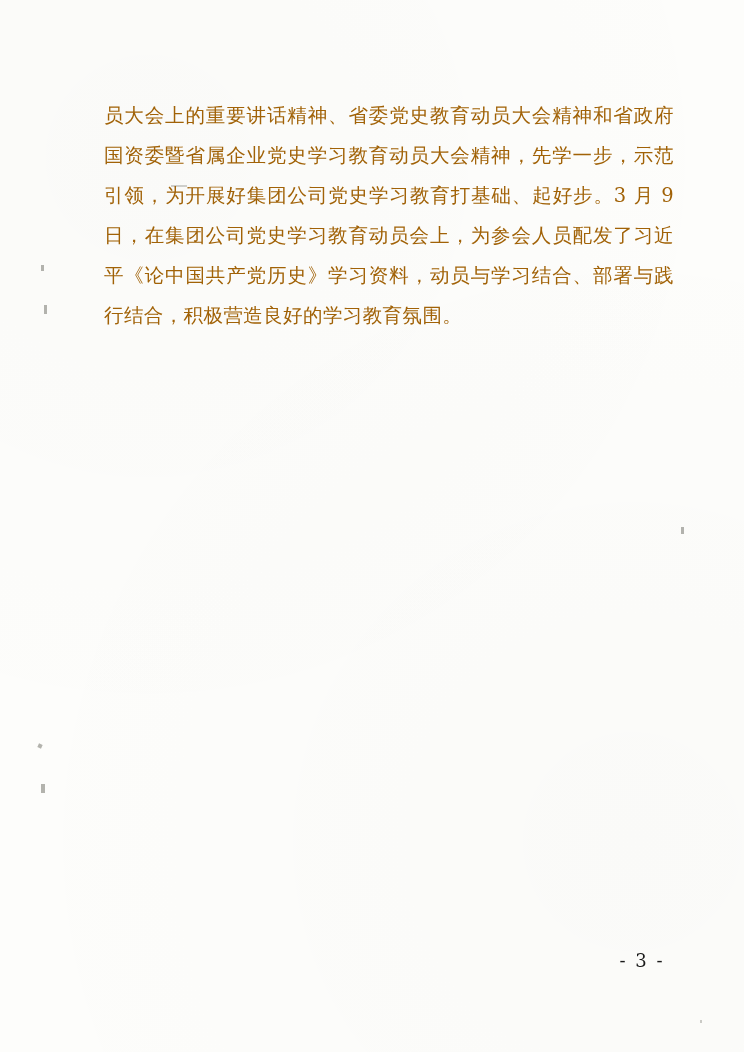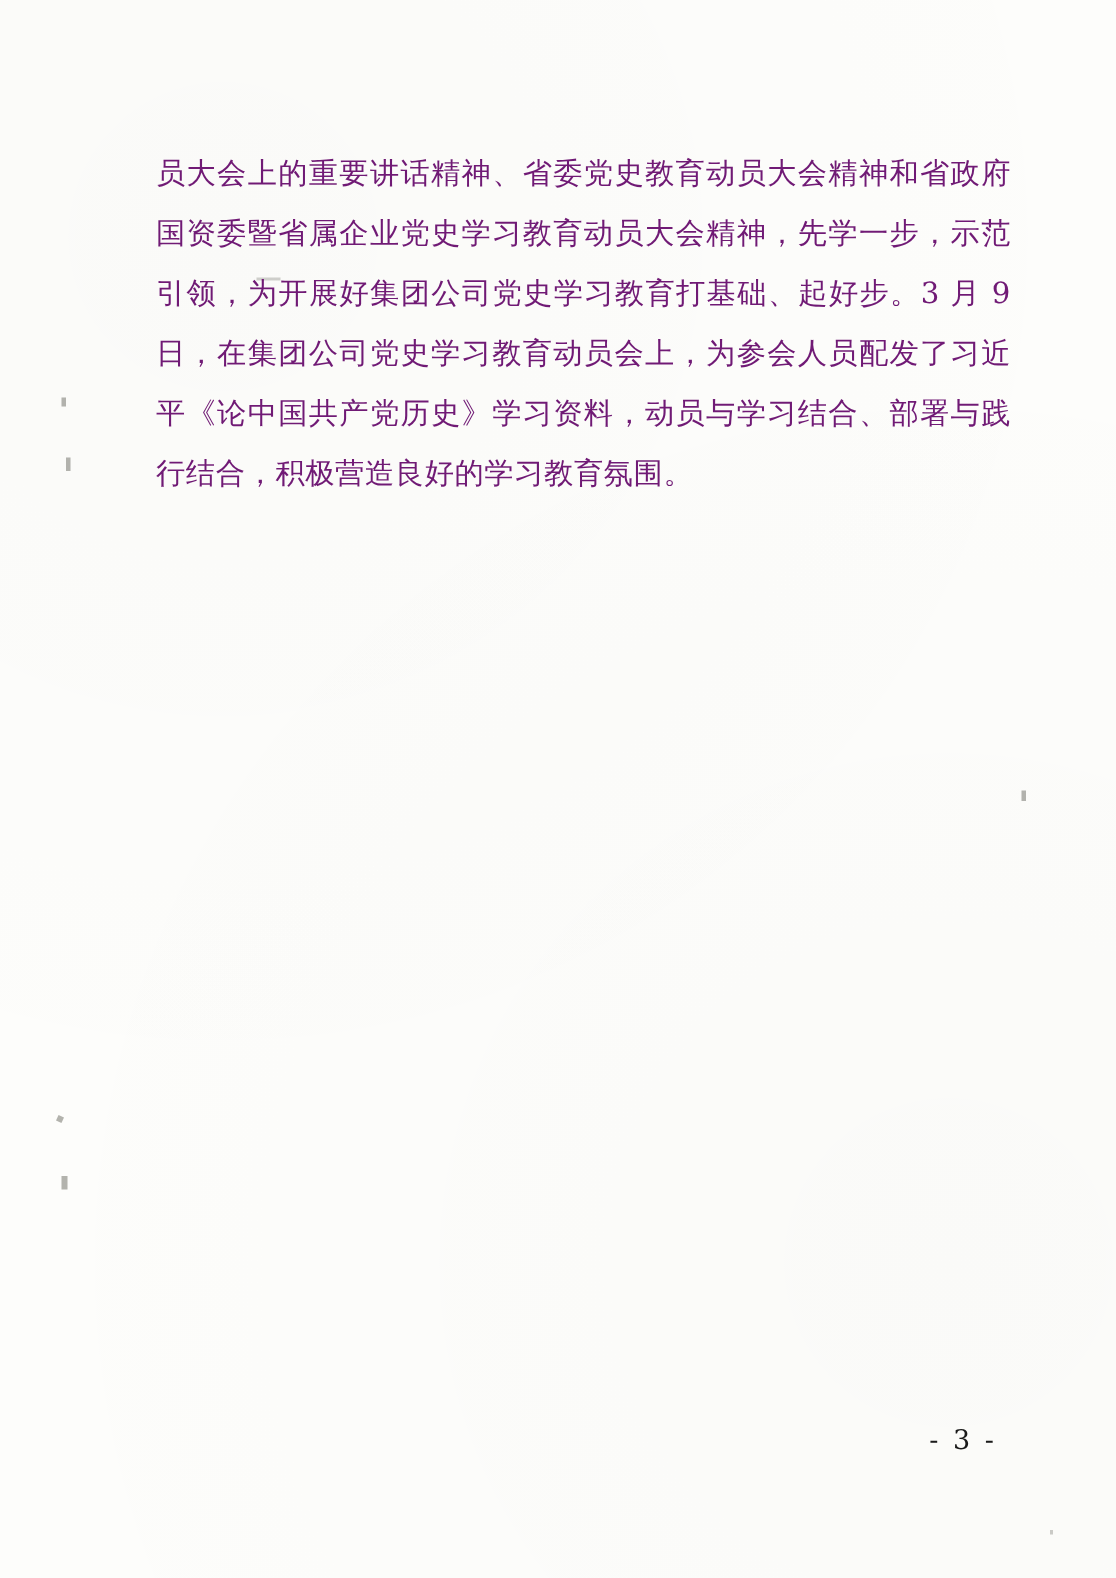--- a/index.html
+++ b/index.html
@@ -30,21 +30,21 @@
       radial-gradient(circle at 85% 80%, rgba(0,0,0,0.010), rgba(0,0,0,0) 65%);
     pointer-events: none;
   }
   .body-text {
     position: absolute;
     left: 104px;
     top: 96px;
     width: 570px;
     font-size: 19.5px;
     line-height: 40px;
-    color: #701a75;
+    color: #a16207;
     text-align: justify;
     text-justify: inter-character;
     letter-spacing: 0.4px;
     white-space: pre-wrap;
     font-family: "DejaVu Serif", "Liberation Serif", serif;
   }
   .page-number {
     position: absolute;
     left: 0;
     right: 0;

